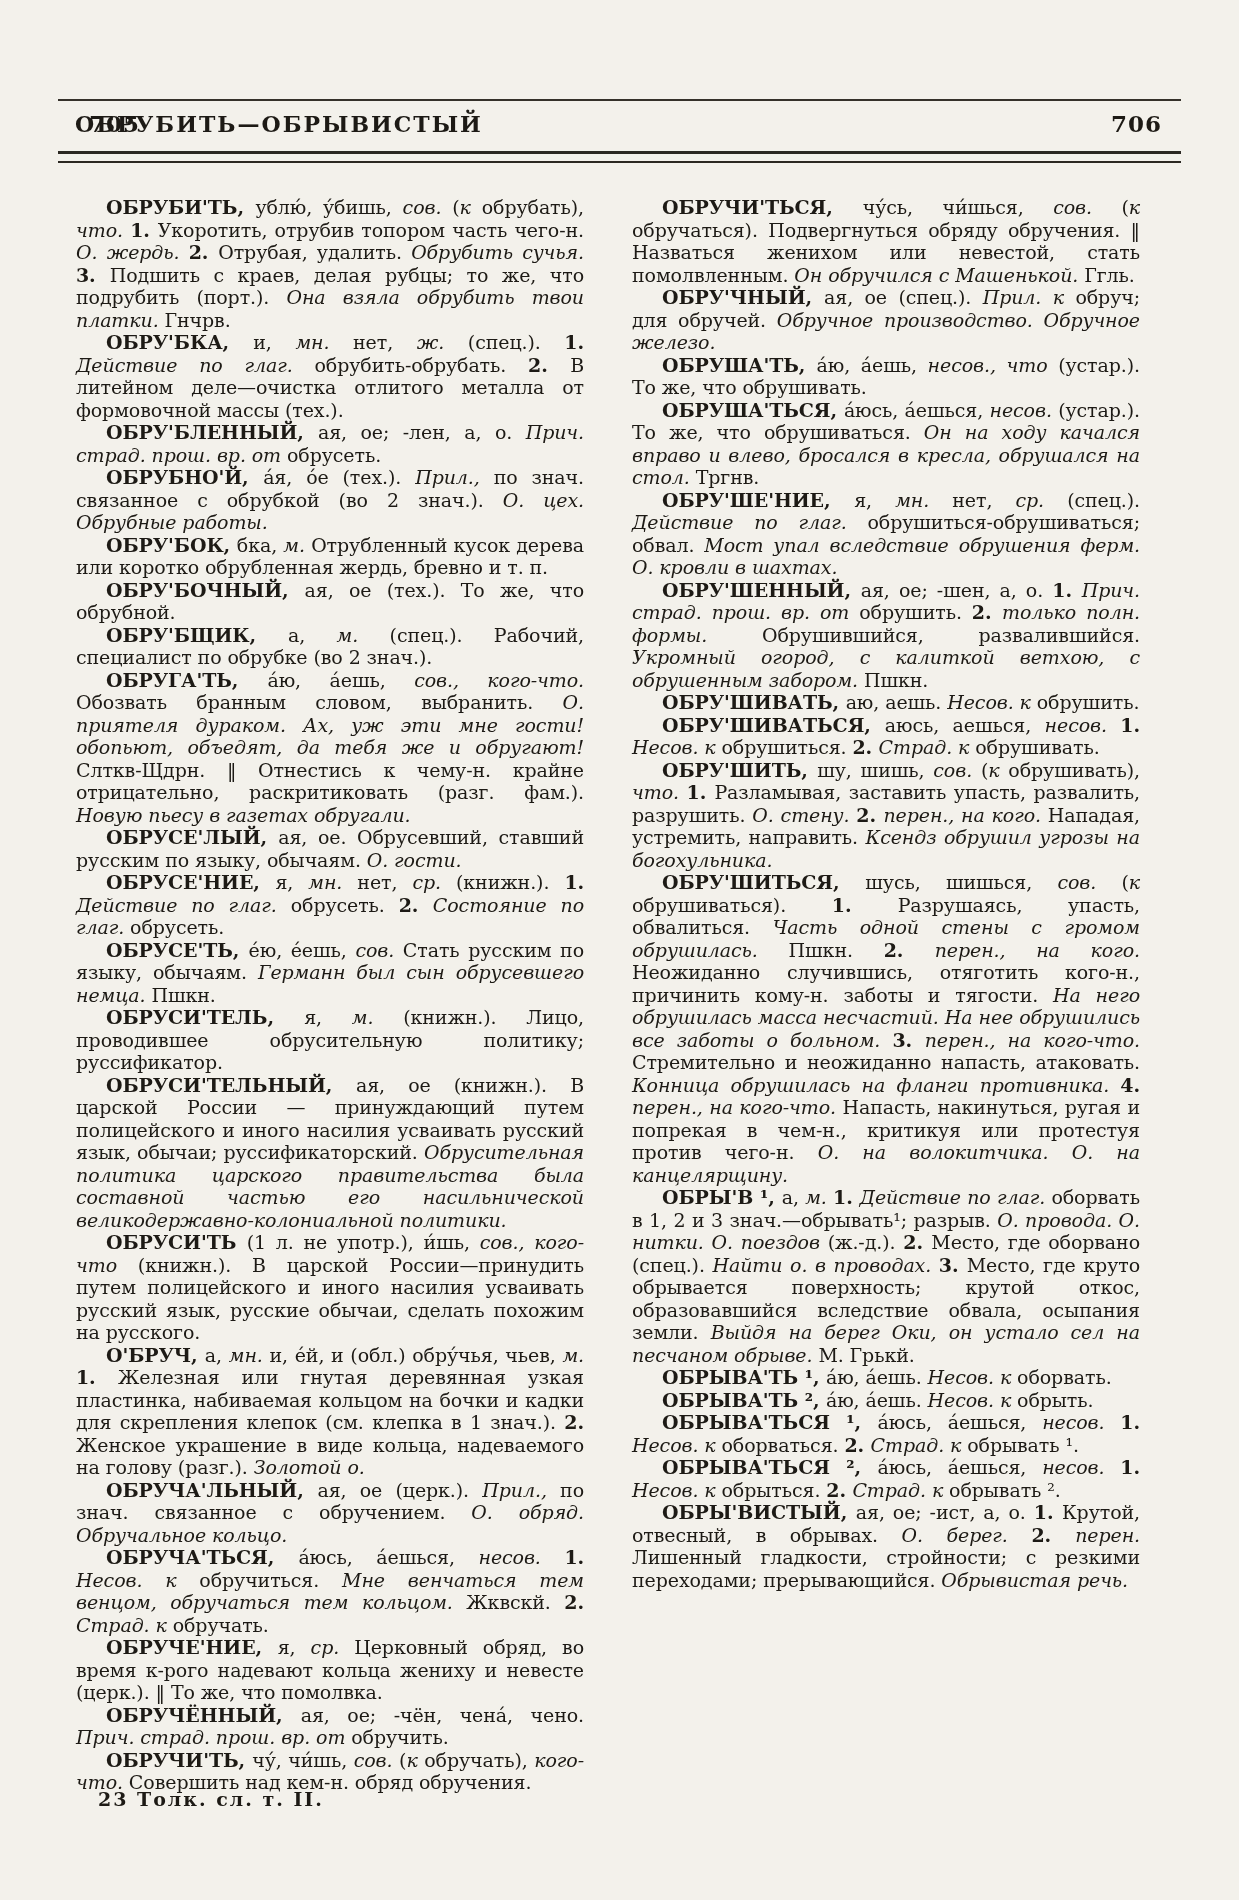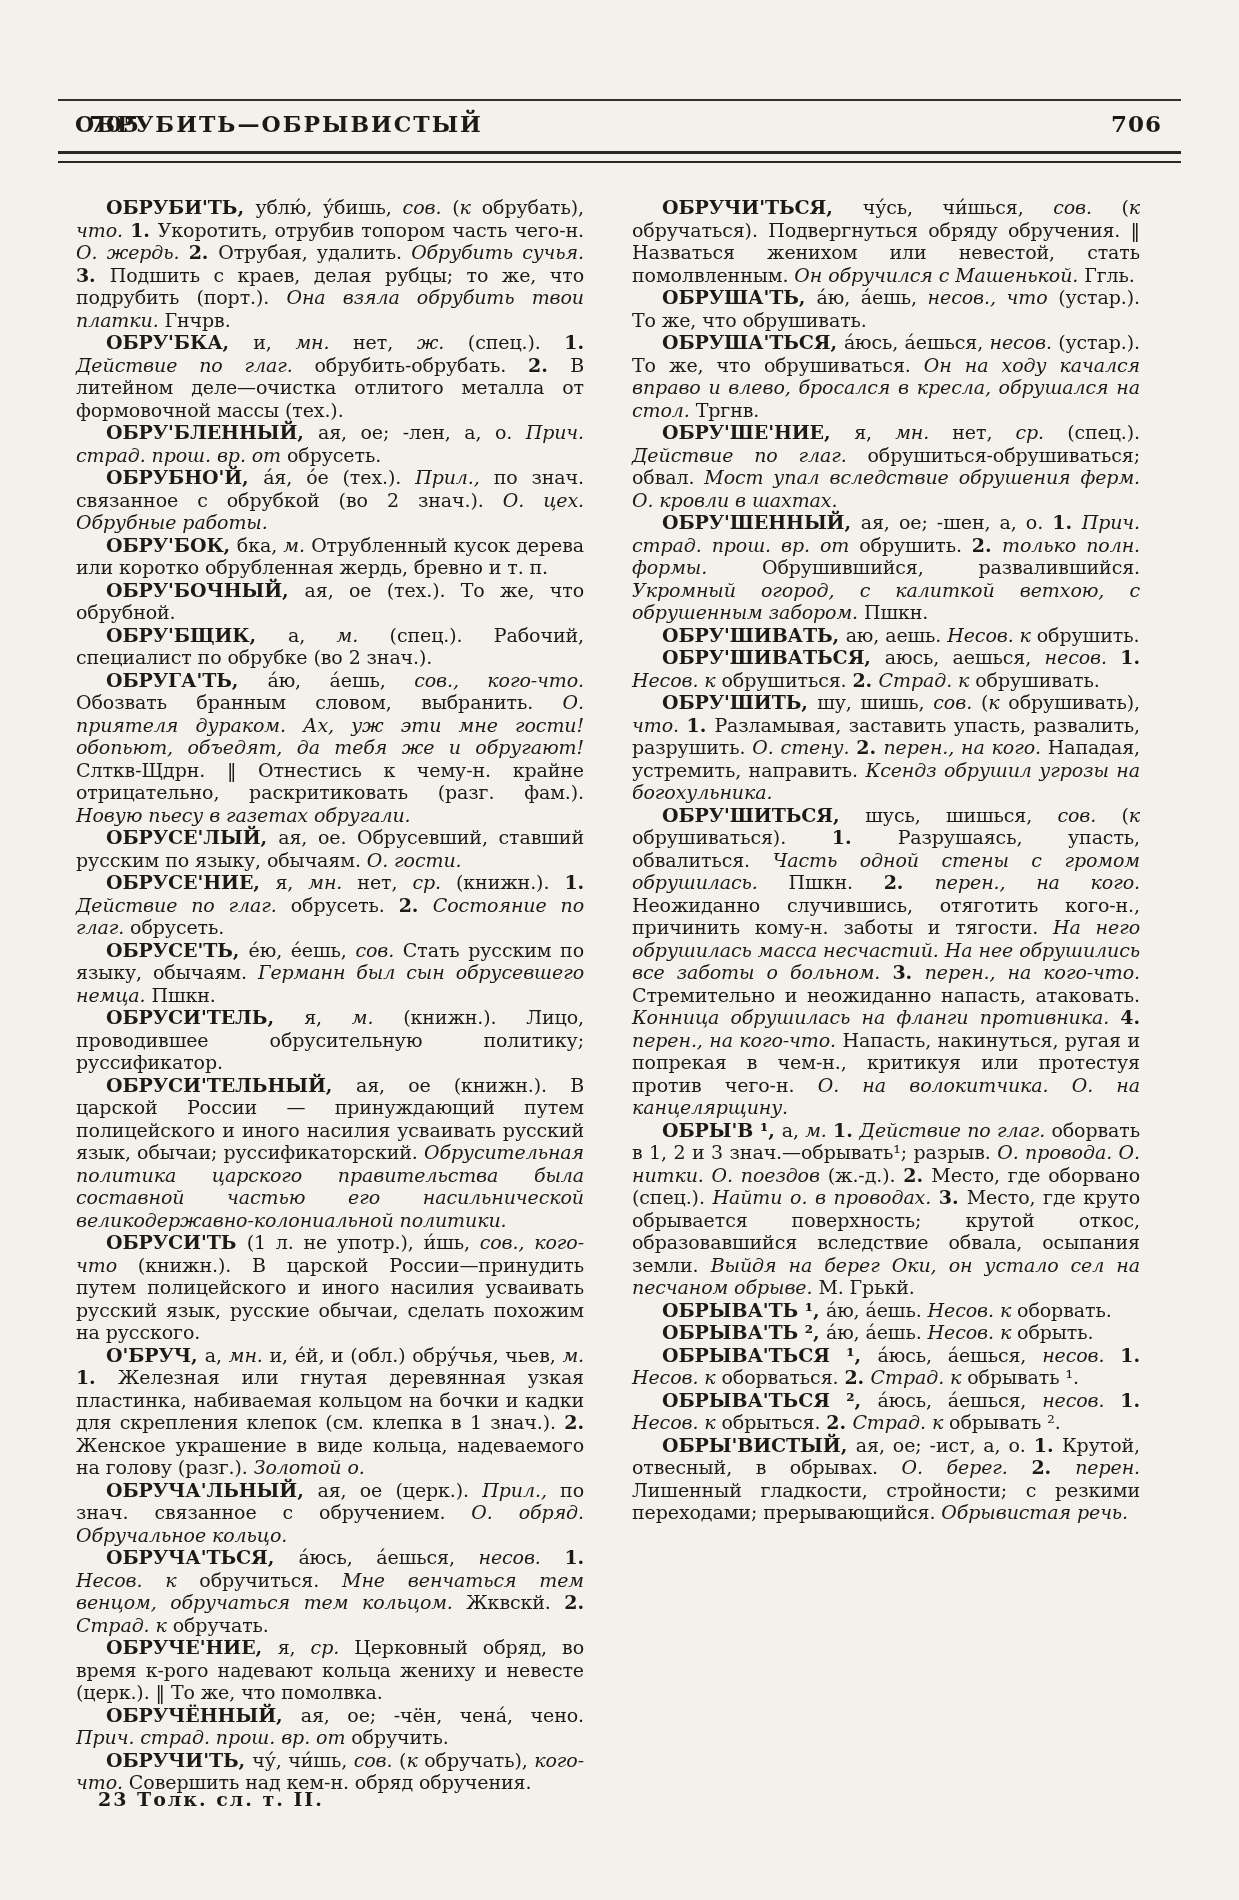--- a/index.html
+++ b/index.html
@@ -87,20 +87,21 @@
         <p class="entry"><span class="s-b">ОБРУСИ'ТЬ </span><span class="s-r">(1 л. не употр.), и́шь, </span><span class="s-i">сов., кого-что </span><span class="s-r">(книжн.). В царской России—принудить путем полицейского и иного насилия усваивать русский язык, русские обычаи, сделать похожим на русского.</span></p>
         <p class="entry"><span class="s-b">О'БРУЧ, </span><span class="s-r">а, </span><span class="s-i">мн. </span><span class="s-r">и, е́й, и (обл.) обру́чья, чьев, </span><span class="s-i">м. </span><span class="s-b">1. </span><span class="s-r">Железная или гнутая деревянная узкая пластинка, набиваемая кольцом на бочки и кадки для скрепления клепок (см. клепка в 1 знач.). </span><span class="s-b">2. </span><span class="s-r">Женское украшение в виде кольца, надеваемого на голову (разг.). </span><span class="s-i">Золотой о.</span></p>
         <p class="entry"><span class="s-b">ОБРУЧА'ЛЬНЫЙ, </span><span class="s-r">ая, ое (церк.). </span><span class="s-i">Прил., </span><span class="s-r">по знач. связанное с обручением. </span><span class="s-i">О. обряд. Обручальное кольцо.</span></p>
         <p class="entry"><span class="s-b">ОБРУЧА'ТЬСЯ, </span><span class="s-r">а́юсь, а́ешься, </span><span class="s-i">несов. </span><span class="s-b">1. </span><span class="s-i">Несов. к </span><span class="s-r">обручиться. </span><span class="s-i">Мне венчаться тем венцом, обручаться тем кольцом. </span><span class="s-r">Жквскй. </span><span class="s-b">2. </span><span class="s-i">Страд. к </span><span class="s-r">обручать.</span></p>
         <p class="entry"><span class="s-b">ОБРУЧЕ'НИЕ, </span><span class="s-r">я, </span><span class="s-i">ср. </span><span class="s-r">Церковный обряд, во время к-рого надевают кольца жениху и невесте (церк.). ‖ То же, что помолвка.</span></p>
         <p class="entry"><span class="s-b">ОБРУЧЁННЫЙ, </span><span class="s-r">ая, ое; -чён, чена́, чено. </span><span class="s-i">Прич. страд. прош. вр. от </span><span class="s-r">обручить.</span></p>
         <p class="entry"><span class="s-b">ОБРУЧИ'ТЬ, </span><span class="s-r">чу́, чи́шь, </span><span class="s-i">сов. </span><span class="s-r">(</span><span class="s-i">к </span><span class="s-r">обручать), </span><span class="s-i">кого-что. </span><span class="s-r">Совершить над кем-н. обряд обручения.</span></p>
       </div>
     <div class="col">
         <p class="entry"><span class="s-b">ОБРУЧИ'ТЬСЯ, </span><span class="s-r">чу́сь, чи́шься, </span><span class="s-i">сов. </span><span class="s-r">(</span><span class="s-i">к </span><span class="s-r">обручаться). Подвергнуться обряду обручения. ‖ Назваться женихом или невестой, стать помолвленным. </span><span class="s-i">Он обручился с Машенькой. </span><span class="s-r">Ггль.</span></p>
+        <p class="entry"><span class="s-b">ОБРУ'ЧНЫЙ, </span><span class="s-r">ая, ое (спец.). </span><span class="s-i">Прил. к </span><span class="s-r">обруч; для обручей. </span><span class="s-i">Обручное производство. Обручное железо.</span></p>
         <p class="entry"><span class="s-b">ОБРУША'ТЬ, </span><span class="s-r">а́ю, а́ешь, </span><span class="s-i">несов., что </span><span class="s-r">(устар.). То же, что обрушивать.</span></p>
         <p class="entry"><span class="s-b">ОБРУША'ТЬСЯ, </span><span class="s-r">а́юсь, а́ешься, </span><span class="s-i">несов. </span><span class="s-r">(устар.). То же, что обрушиваться. </span><span class="s-i">Он на ходу качался вправо и влево, бросался в кресла, обрушался на стол. </span><span class="s-r">Тргнв.</span></p>
         <p class="entry"><span class="s-b">ОБРУ'ШЕ'НИЕ, </span><span class="s-r">я, </span><span class="s-i">мн. </span><span class="s-r">нет, </span><span class="s-i">ср. </span><span class="s-r">(спец.). </span><span class="s-i">Действие по глаг. </span><span class="s-r">обрушиться-обрушиваться; обвал. </span><span class="s-i">Мост упал вследствие обрушения ферм. О. кровли в шахтах.</span></p>
         <p class="entry"><span class="s-b">ОБРУ'ШЕННЫЙ, </span><span class="s-r">ая, ое; -шен, а, о. </span><span class="s-b">1. </span><span class="s-i">Прич. страд. прош. вр. от </span><span class="s-r">обрушить. </span><span class="s-b">2. </span><span class="s-i">только полн. формы. </span><span class="s-r">Обрушившийся, развалившийся. </span><span class="s-i">Укромный огород, с калиткой ветхою, с обрушенным забором. </span><span class="s-r">Пшкн.</span></p>
         <p class="entry"><span class="s-b">ОБРУ'ШИВАТЬ, </span><span class="s-r">аю, аешь. </span><span class="s-i">Несов. к </span><span class="s-r">обрушить.</span></p>
         <p class="entry"><span class="s-b">ОБРУ'ШИВАТЬСЯ, </span><span class="s-r">аюсь, аешься, </span><span class="s-i">несов. </span><span class="s-b">1. </span><span class="s-i">Несов. к </span><span class="s-r">обрушиться. </span><span class="s-b">2. </span><span class="s-i">Страд. к </span><span class="s-r">обрушивать.</span></p>
         <p class="entry"><span class="s-b">ОБРУ'ШИТЬ, </span><span class="s-r">шу, шишь, </span><span class="s-i">сов. </span><span class="s-r">(</span><span class="s-i">к </span><span class="s-r">обрушивать), </span><span class="s-i">что. </span><span class="s-b">1. </span><span class="s-r">Разламывая, заставить упасть, развалить, разрушить. </span><span class="s-i">О. стену. </span><span class="s-b">2. </span><span class="s-i">перен., на кого. </span><span class="s-r">Нападая, устремить, направить. </span><span class="s-i">Ксендз обрушил угрозы на богохульника.</span></p>
         <p class="entry"><span class="s-b">ОБРУ'ШИТЬСЯ, </span><span class="s-r">шусь, шишься, </span><span class="s-i">сов. </span><span class="s-r">(</span><span class="s-i">к </span><span class="s-r">обрушиваться). </span><span class="s-b">1. </span><span class="s-r">Разрушаясь, упасть, обвалиться. </span><span class="s-i">Часть одной стены с громом обрушилась. </span><span class="s-r">Пшкн. </span><span class="s-b">2. </span><span class="s-i">перен., на кого. </span><span class="s-r">Неожиданно случившись, отяготить кого-н., причинить кому-н. заботы и тягости. </span><span class="s-i">На него обрушилась масса несчастий. На нее обрушились все заботы о больном. </span><span class="s-b">3. </span><span class="s-i">перен., на кого-что. </span><span class="s-r">Стремительно и неожиданно напасть, атаковать. </span><span class="s-i">Конница обрушилась на фланги противника. </span><span class="s-b">4. </span><span class="s-i">перен., на кого-что. </span><span class="s-r">Напасть, накинуться, ругая и попрекая в чем-н., критикуя или протестуя против чего-н. </span><span class="s-i">О. на волокитчика. О. на канцелярщину.</span></p>
         <p class="entry"><span class="s-b">ОБРЫ'В ¹, </span><span class="s-r">а, </span><span class="s-i">м. </span><span class="s-b">1. </span><span class="s-i">Действие по глаг. </span><span class="s-r">оборвать в 1, 2 и 3 знач.—обрывать¹; разрыв. </span><span class="s-i">О. провода. О. нитки. О. поездов </span><span class="s-r">(ж.-д.). </span><span class="s-b">2. </span><span class="s-r">Место, где оборвано (спец.). </span><span class="s-i">Найти о. в проводах. </span><span class="s-b">3. </span><span class="s-r">Место, где круто обрывается поверхность; крутой откос, образовавшийся вследствие обвала, осыпания земли. </span><span class="s-i">Выйдя на берег Оки, он устало сел на песчаном обрыве. </span><span class="s-r">М. Грькй.</span></p>
         <p class="entry"><span class="s-b">ОБРЫВА'ТЬ ¹, </span><span class="s-r">а́ю, а́ешь. </span><span class="s-i">Несов. к </span><span class="s-r">оборвать.</span></p>

